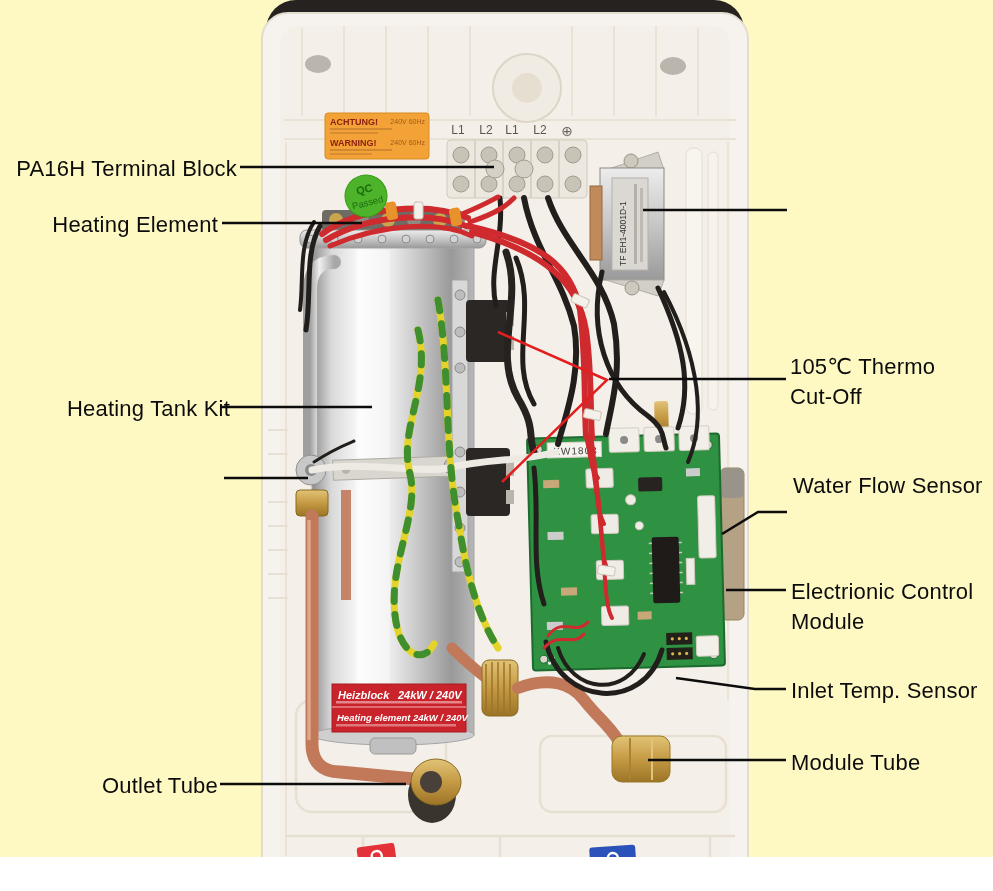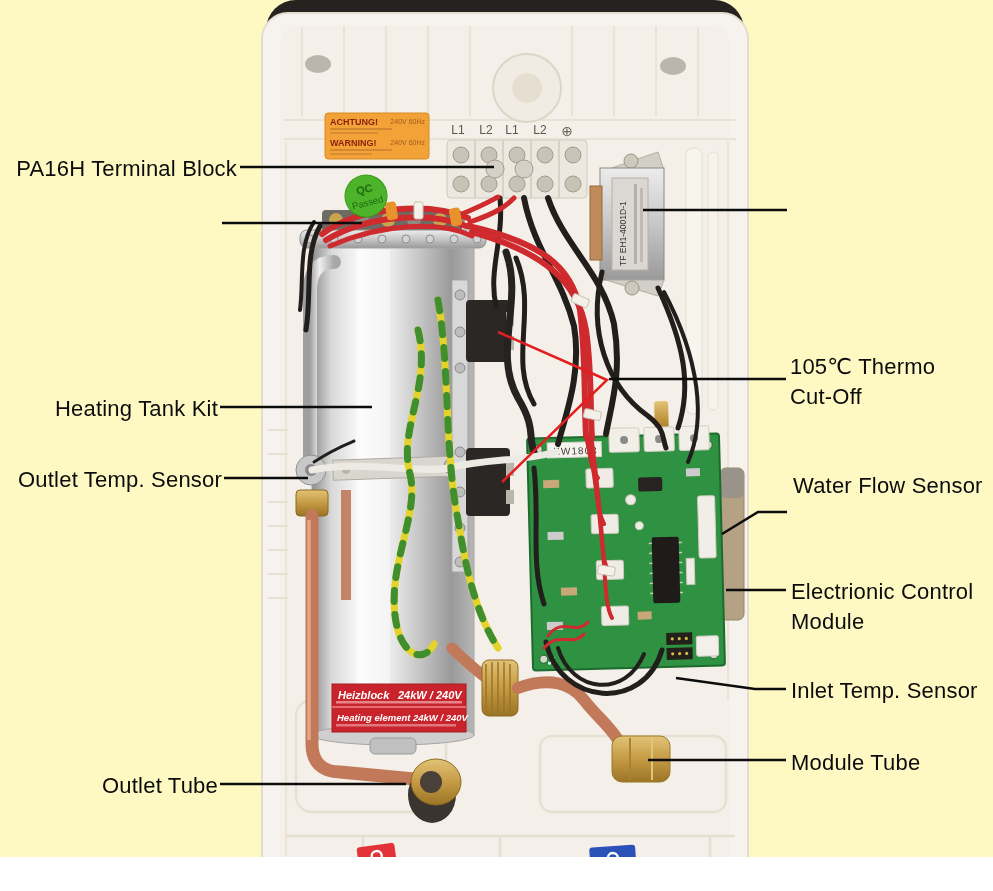--- a/index.html
+++ b/index.html
@@ -410,22 +410,22 @@
     <line x1="643" y1="210" x2="787" y2="210"></line>
     <line x1="609" y1="379" x2="786" y2="379"></line>
     <polyline points="722,534 758,512 787,512"></polyline>
     <line x1="726" y1="590" x2="786" y2="590"></line>
     <polyline points="676,678 755,689 786,689"></polyline>
     <line x1="648" y1="760" x2="786" y2="760"></line>
   </g>
 </svg>
 
 <div class="lbl ra" style="left:0;width:237px;top:154px">PA16H Terminal Block</div>
-<div class="lbl ra" style="left:0;width:218px;top:394px">Heating Tank Kit</div>
-<div class="lbl ra" style="left:0;width:222px;top:465px">Outlet Temp. Sensor</div>
+<div class="lbl ra" style="left:0;width:218px;top:210px">Heating Element</div>
+<div class="lbl ra" style="left:12px;width:218px;top:394px">Heating Tank Kit</div>
 <div class="lbl ra" style="left:0;width:218px;top:771px">Outlet Tube</div>
 
 <div class="lbl" style="left:790px;top:352px;width:170px">105℃ Thermo Cut-Off</div>
 <div class="lbl" style="left:793px;top:471px;width:198px">Water Flow Sensor</div>
 <div class="lbl" style="left:791px;top:577px;width:200px">Electrionic Control Module</div>
 <div class="lbl" style="left:791px;top:676px;width:200px">Inlet Temp. Sensor</div>
 <div class="lbl" style="left:791px;top:748px;width:190px">Module Tube</div>
 
 </div>
 

